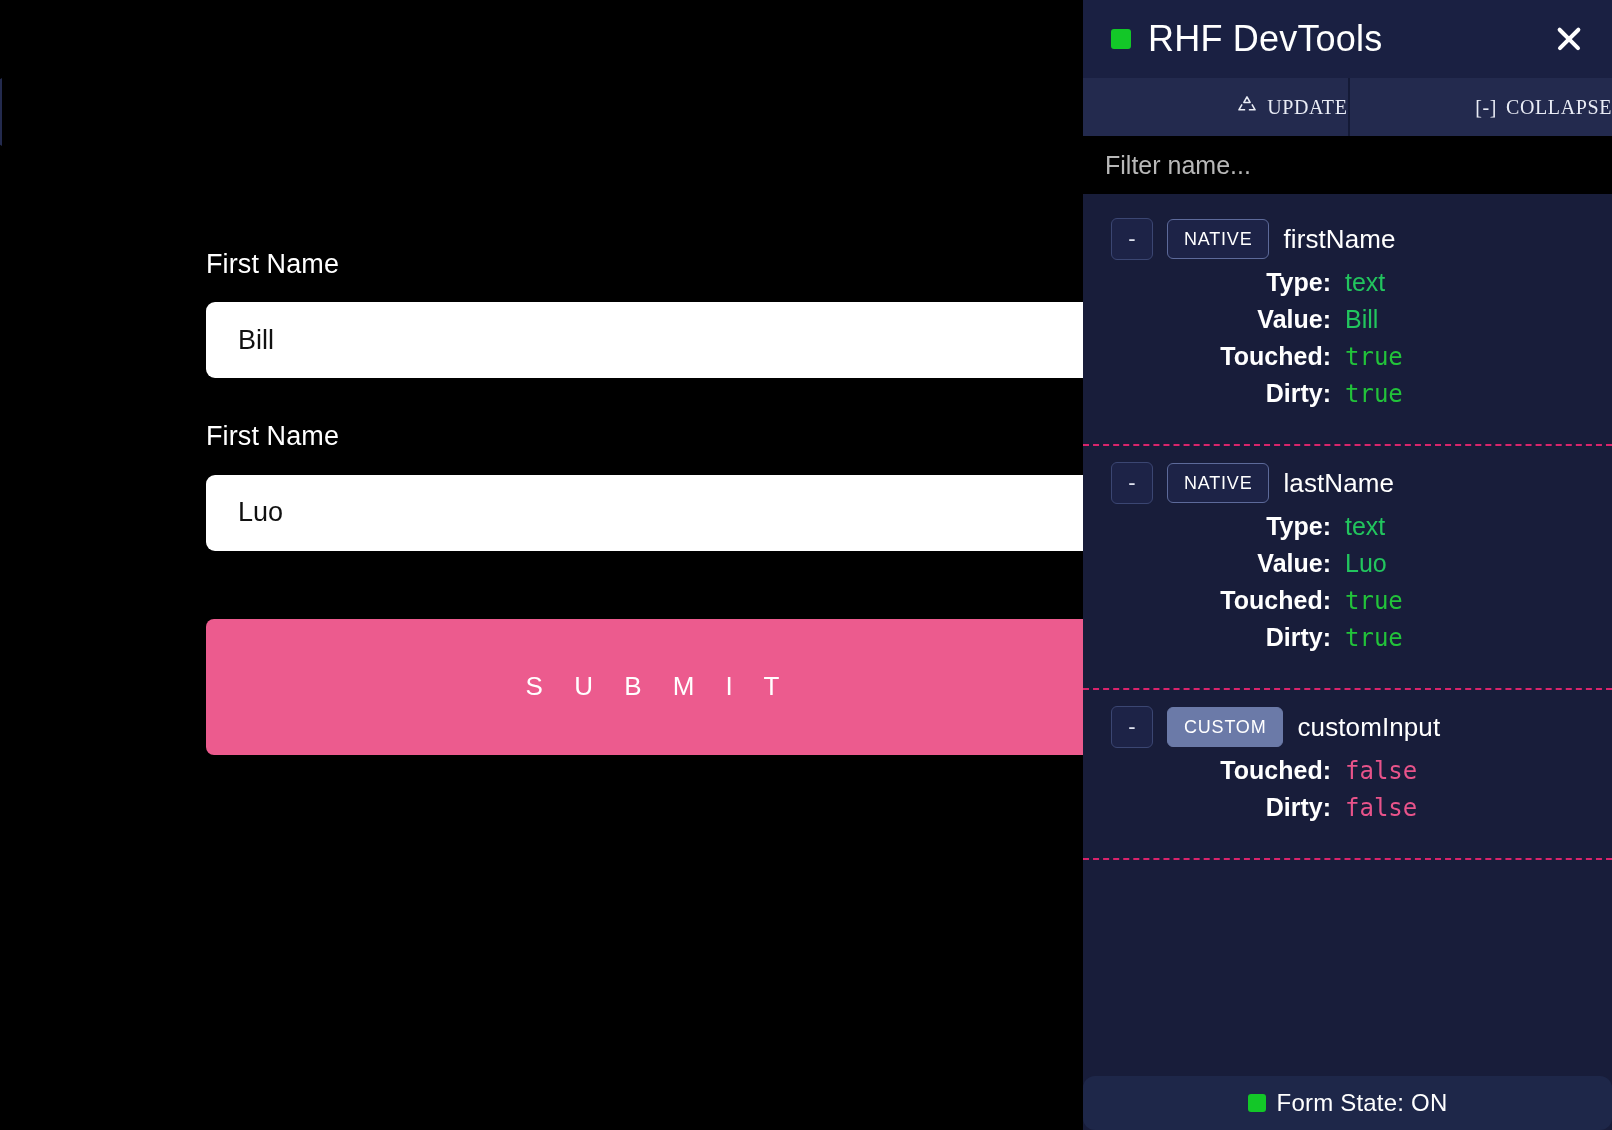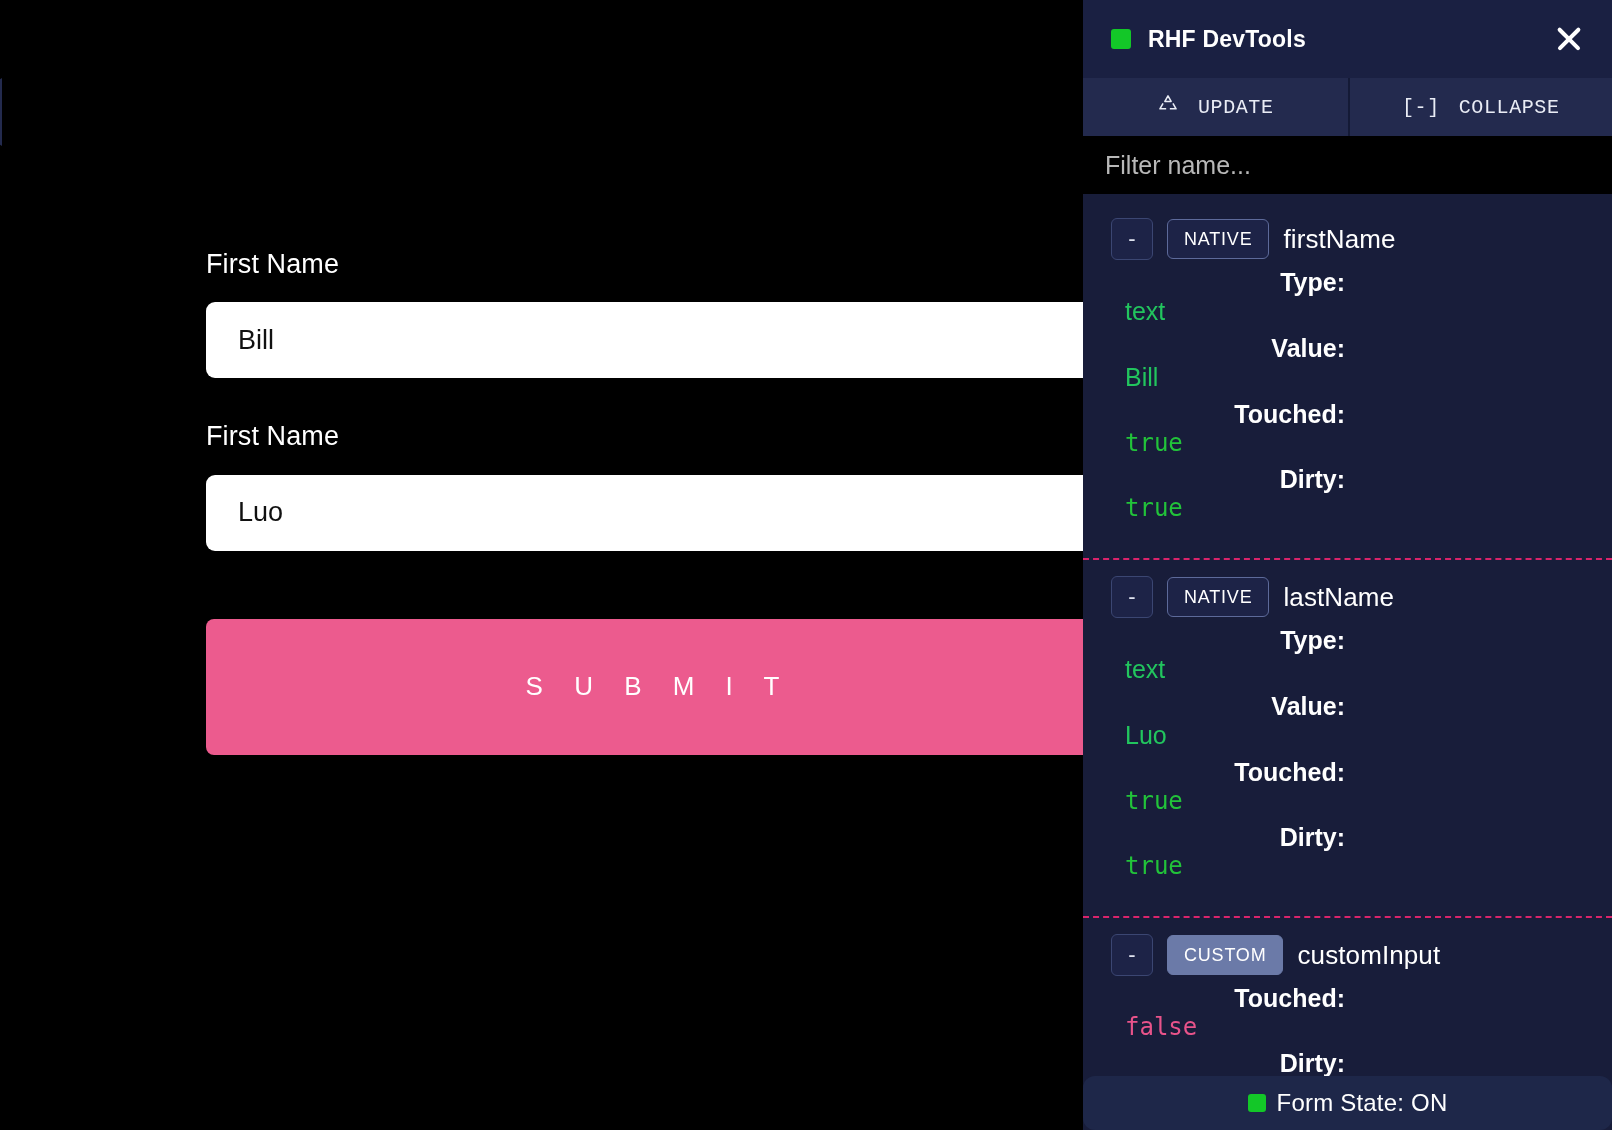--- a/index.html
+++ b/index.html
@@ -110,22 +110,22 @@
     flex: 0 0 auto;
   }
   .status-dot {
     width: 20px; height: 20px;
     background: #13c728;
     border-radius: 3px;
     flex: 0 0 auto;
   }
   .dt-title {
     color: #ffffff;
-    font-size: 23px;
-    font-weight: bold;
+    font-size: 36px;
+    font-weight: normal;
     margin-left: 17px;
     letter-spacing: 0.2px;
   }
   .dt-close {
     margin-left: auto;
     width: 34px; height: 34px;
     position: relative;
     cursor: pointer;
     background: none;
     border: none;
@@ -144,27 +144,27 @@
   .dt-tabs {
     display: flex;
     height: 58px;
     flex: 0 0 auto;
   }
   .dt-tab {
     flex: 1 1 50%;
     background: #232a4e;
     border: none;
     color: #e9ecf5;
-    font-family: Liberation Mono, monospace;
+    font-family: Liberation Serif, serif;
     font-size: 20px;
     letter-spacing: 0.6px;
     display: flex;
     align-items: center;
-    justify-content: center;
-    gap: 19px;
+    justify-content: flex-end;
+    gap: 9px;
     cursor: pointer;
   }
   .dt-tab + .dt-tab { border-left: 2px solid #141a36; }
   .recycle-ico { display: block; }
 
   .dt-filter {
     height: 58px;
     background: #000000;
     border: none;
     outline: none;
@@ -230,21 +230,20 @@
     font-size: 26px;
     letter-spacing: 0.1px;
   }
 
   .kv-row {
     display: flex;
     align-items: baseline;
     justify-content: flex-start;
     margin: 8px 0;
     padding-right: 0;
-    flex-direction: column;
   }
   .kv-key {
     width: 220px;
     text-align: right;
     color: #ffffff;
     font-size: 25px;
     font-weight: bold;
     flex: 0 0 auto;
   }
   .kv-val {

